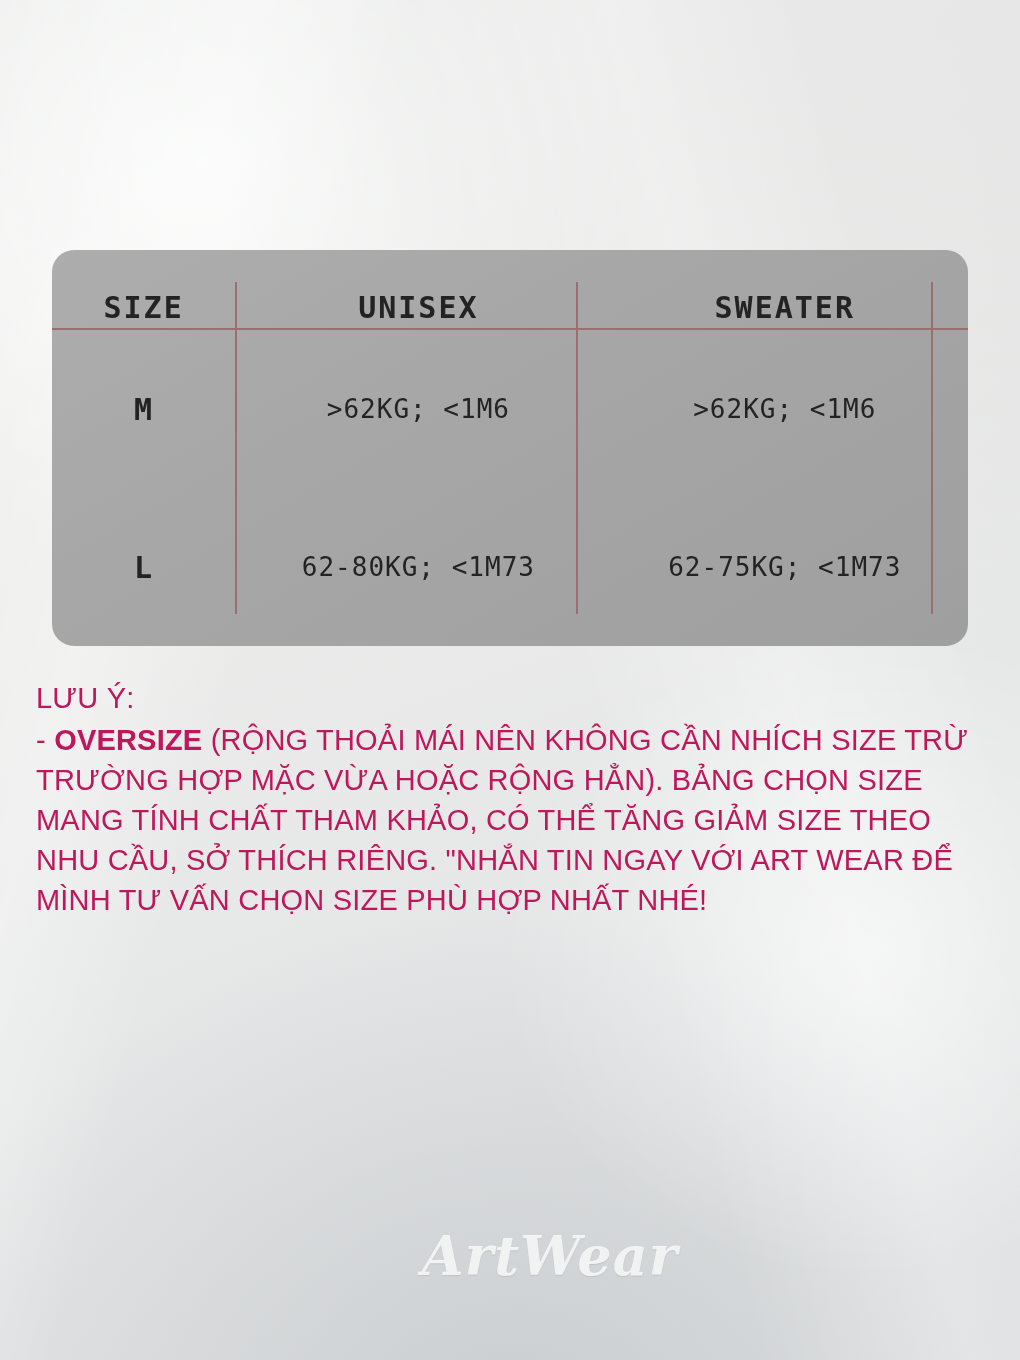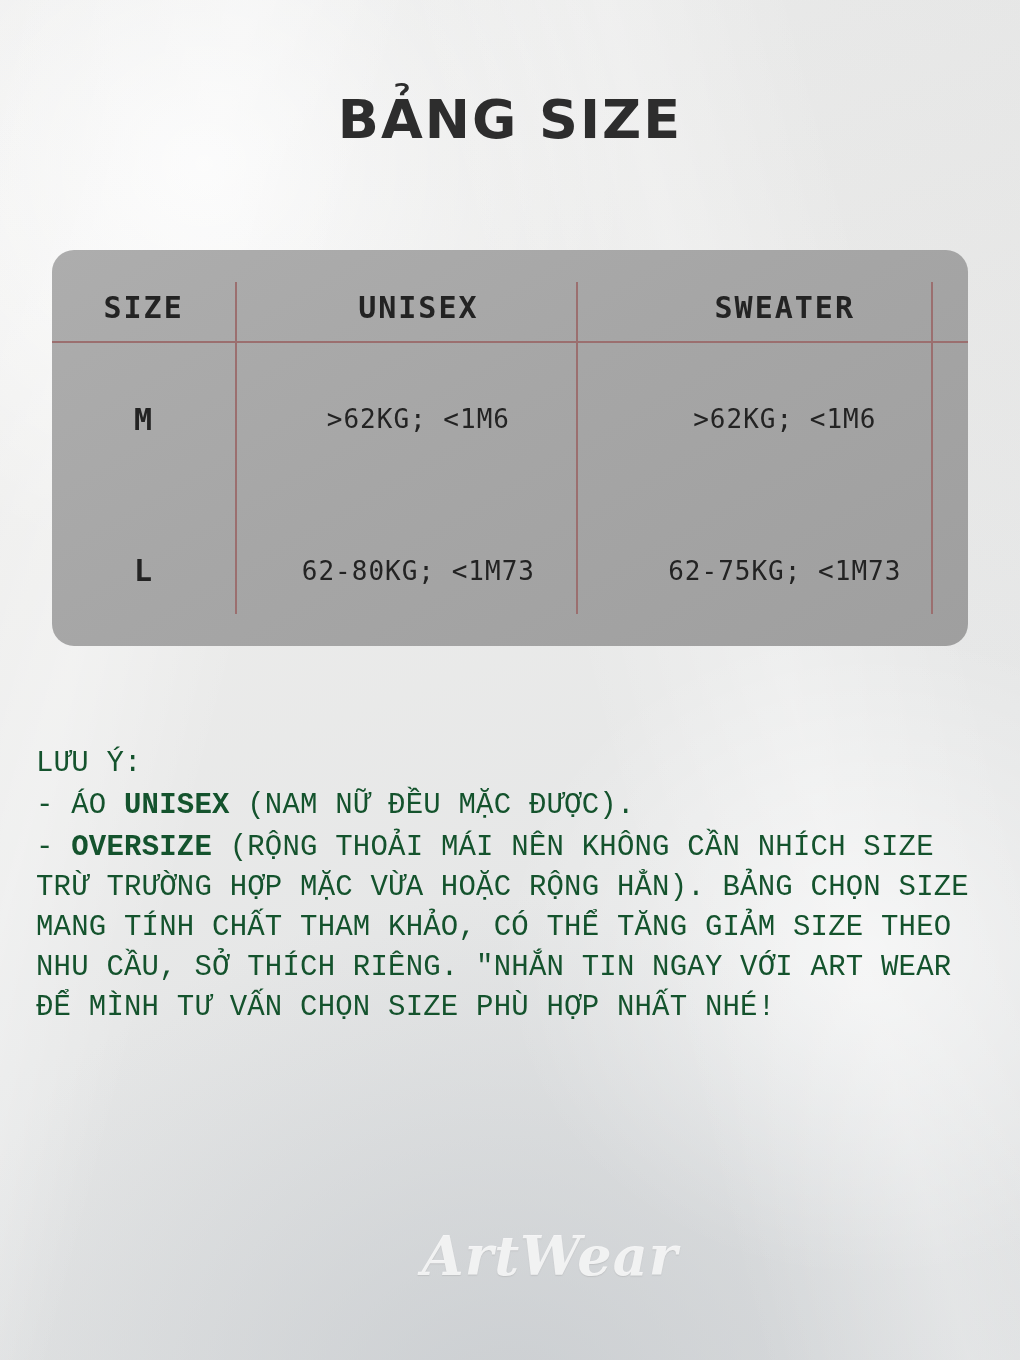--- a/index.html
+++ b/index.html
@@ -70,21 +70,21 @@
     text-align: center;
     color: #232323;
     font-family: "DejaVu Sans Mono", monospace;
     vertical-align: middle;
   }
   table.size-table th {
     font-size: 30px;
     font-weight: 700;
     letter-spacing: 2px;
     padding-top: 40px;
-    padding-bottom: 16px;
+    padding-bottom: 3px;
     border-bottom: 2px solid #9b6f6f;
   }
   table.size-table td {
     font-size: 26px;
     font-weight: 500;
     letter-spacing: 1px;
     padding: 12px 0;
   }
   table.size-table td.size-cell {
     font-weight: 700;
@@ -102,24 +102,24 @@
     height: 332px;
     background: #9b6f6f;
   }
   .vline.v1 { left: 183px; }
   .vline.v2 { left: 524px; }
   .vline.v3 { left: 879px; }
 
   .notes {
     position: absolute;
     left: 36px;
-    top: 744px;
+    top: 678px;
     width: 950px;
-    color: #14532d;
-    font-family: Liberation Mono, monospace;
+    color: #be185d;
+    font-family: Liberation Sans, sans-serif;
     font-size: 29px;
     line-height: 1.38;
     letter-spacing: 0.2px;
   }
   .notes .line { margin: 0 0 2px 0; }
   .notes b { font-weight: 700; }
   .notes .para { margin-top: 0; }
 
   .brand {
     position: absolute;
@@ -141,21 +141,20 @@
     letter-spacing: 1px;
     text-shadow: 0 1px 1px rgba(140,140,140,0.25);
   }
 </style>
 </head>
 <body>
 
 <div class="page">
   <div class="texture"></div>
 
-  <div class="title">BẢNG SIZE</div>
 
   <div class="card">
     <div class="vline v1"></div>
     <div class="vline v2"></div>
     <div class="vline v3"></div>
 
     <table class="size-table">
       <colgroup>
         <col class="c-size">
         <col class="c-hoodie">
@@ -178,20 +177,19 @@
           <td class="size-cell">L</td>
           <td>62-80KG; &lt;1M73</td>
           <td>62-75KG; &lt;1M73</td>
         </tr>
       </tbody>
     </table>
   </div>
 
   <div class="notes">
     <p class="line">LƯU Ý:</p>
-    <p class="line"><span>- ÁO </span><b>UNISEX</b><span> (NAM NỮ ĐỀU MẶC ĐƯỢC).</span></p>
     <p class="line para"><span>- </span><b>OVERSIZE</b><span> (RỘNG THOẢI MÁI NÊN KHÔNG CẦN NHÍCH SIZE TRỪ TRƯỜNG HỢP MẶC VỪA HOẶC RỘNG HẲN). BẢNG CHỌN SIZE MANG TÍNH CHẤT THAM KHẢO, CÓ THỂ TĂNG GIẢM SIZE THEO NHU CẦU, SỞ THÍCH RIÊNG. "NHẮN TIN NGAY VỚI ART WEAR ĐỂ MÌNH TƯ VẤN CHỌN SIZE PHÙ HỢP NHẤT NHÉ!</span></p>
   </div>
 
   <div class="brand">
     <span class="wordmark">ArtWear</span>
   </div>
 </div>
 
 </body></html>

